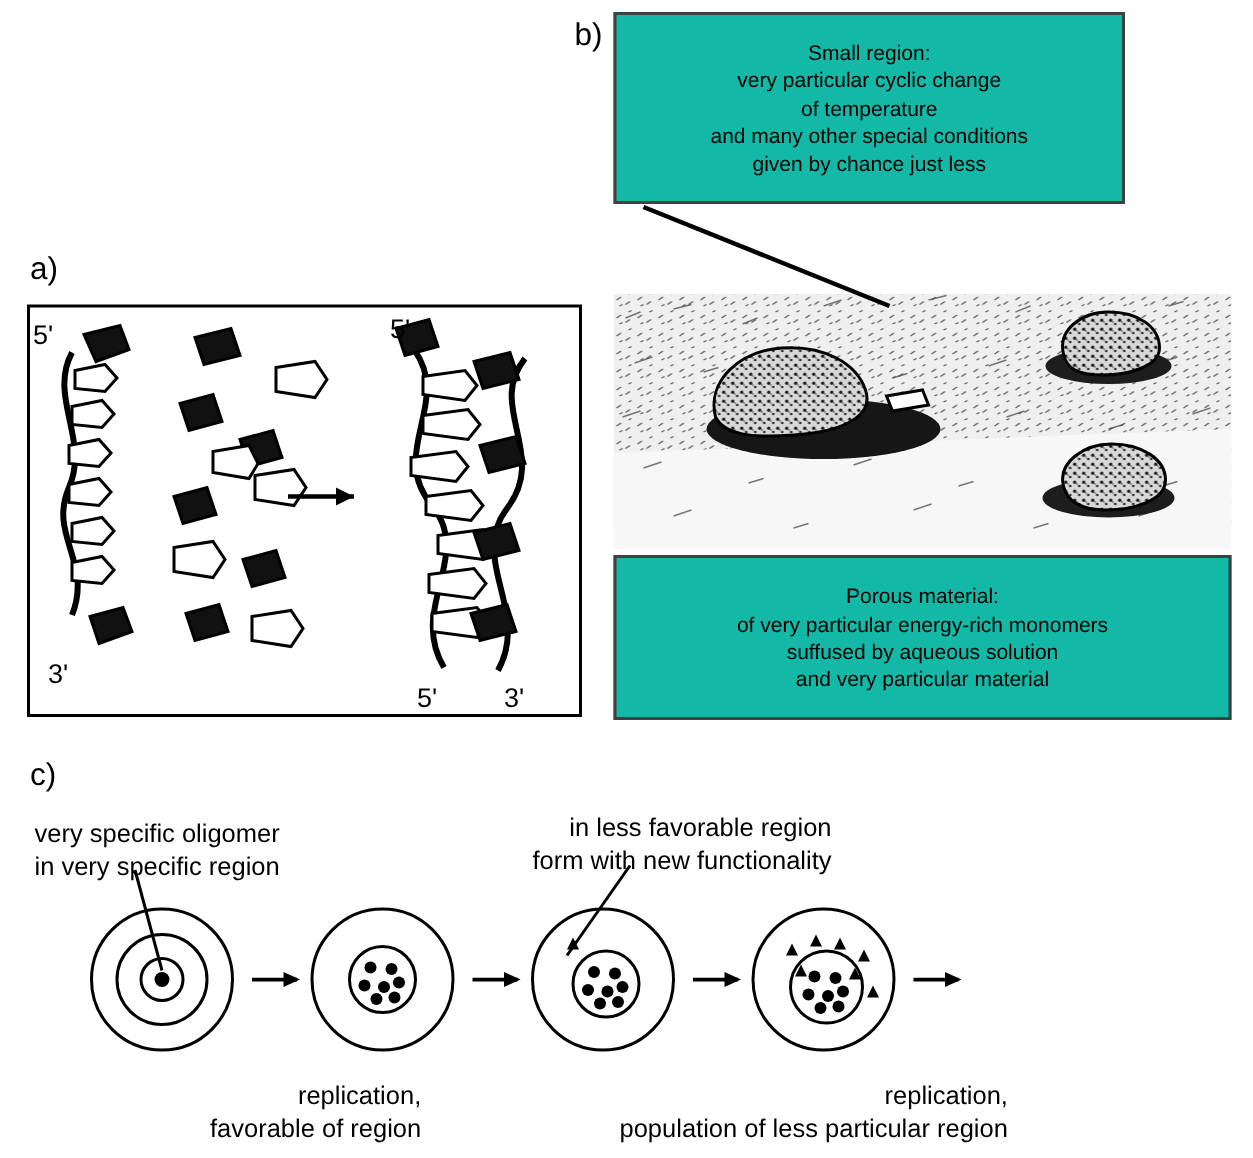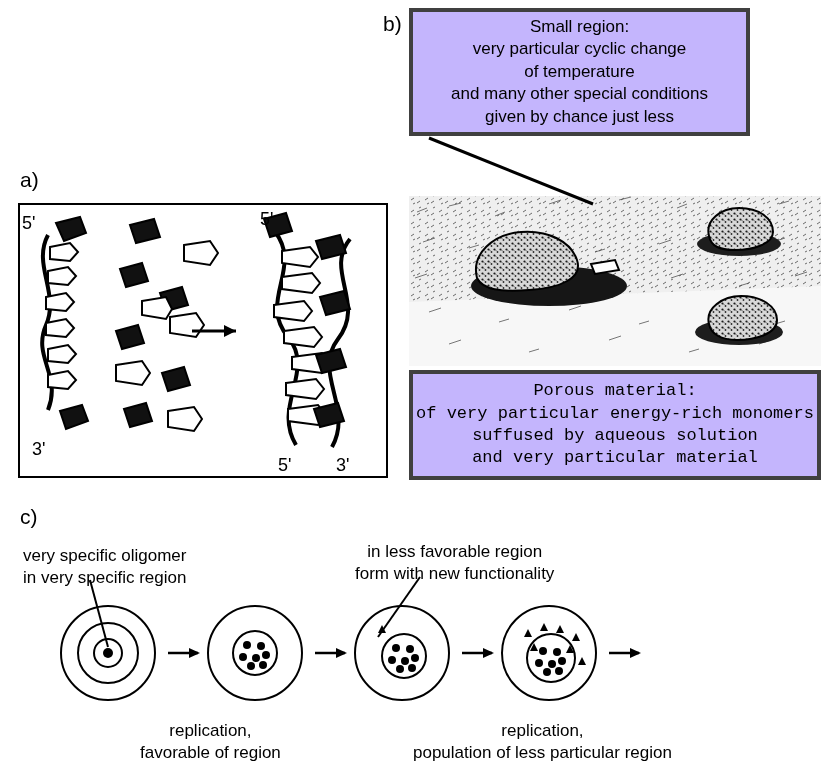--- a/index.html
+++ b/index.html
@@ -34,53 +34,53 @@
   #panel-a-svg { position: absolute; left: 0; top: 0; }
   .tick-label {
     font-size: 18px;
     font-family: "Liberation Sans", sans-serif;
     fill: #000;
   }
   
   #panel-b-label { left: 383px; top: 12px; }
   .callout-box {
     position: absolute;
-    border: 4px solid #404040;
+    border: 2px solid #404040;
     box-sizing: border-box;
-    background: #c4b5fd;
+    background: #14b8a6;
     text-align: center;
-    font-size: 17px;
+    font-size: 14px;
     line-height: 1.32;
     padding: 6px 10px;
   }
   #b-top-box {
     left: 409px; top: 8px;
     width: 341px; height: 128px;
     display: flex; flex-direction: column;
     align-items: center; justify-content: center;
   }
   #b-bottom-box {
     left: 409px; top: 370px;
     width: 412px; height: 110px;
     display: flex; flex-direction: column;
-    align-items: center; justify-content: center; font-family: Liberation Mono, monospace;
+    align-items: center; justify-content: center;
   }
   .callout-line { display: block; white-space: nowrap; }
   #b-image {
     position: absolute;
     left: 409px; top: 182px;
     width: 412px; height: 184px;
   }
   
   #panel-c-label { left: 20px; top: 505px; }
   .annot {
     position: absolute;
     font-size: 17px;
     line-height: 1.28;
-    text-align: center;
+    text-align: right;
     white-space: nowrap;
   }
   #c-annot-left { left: 23px; top: 545px; }
   #c-annot-right { left: 355px; top: 541px; }
   #c-cap-left { left: 140px; top: 720px; }
   #c-cap-right { left: 413px; top: 720px; }
   #panel-c-svg { position: absolute; left: 0px; top: 525px; }
 </style>
 </head>
 <body>

